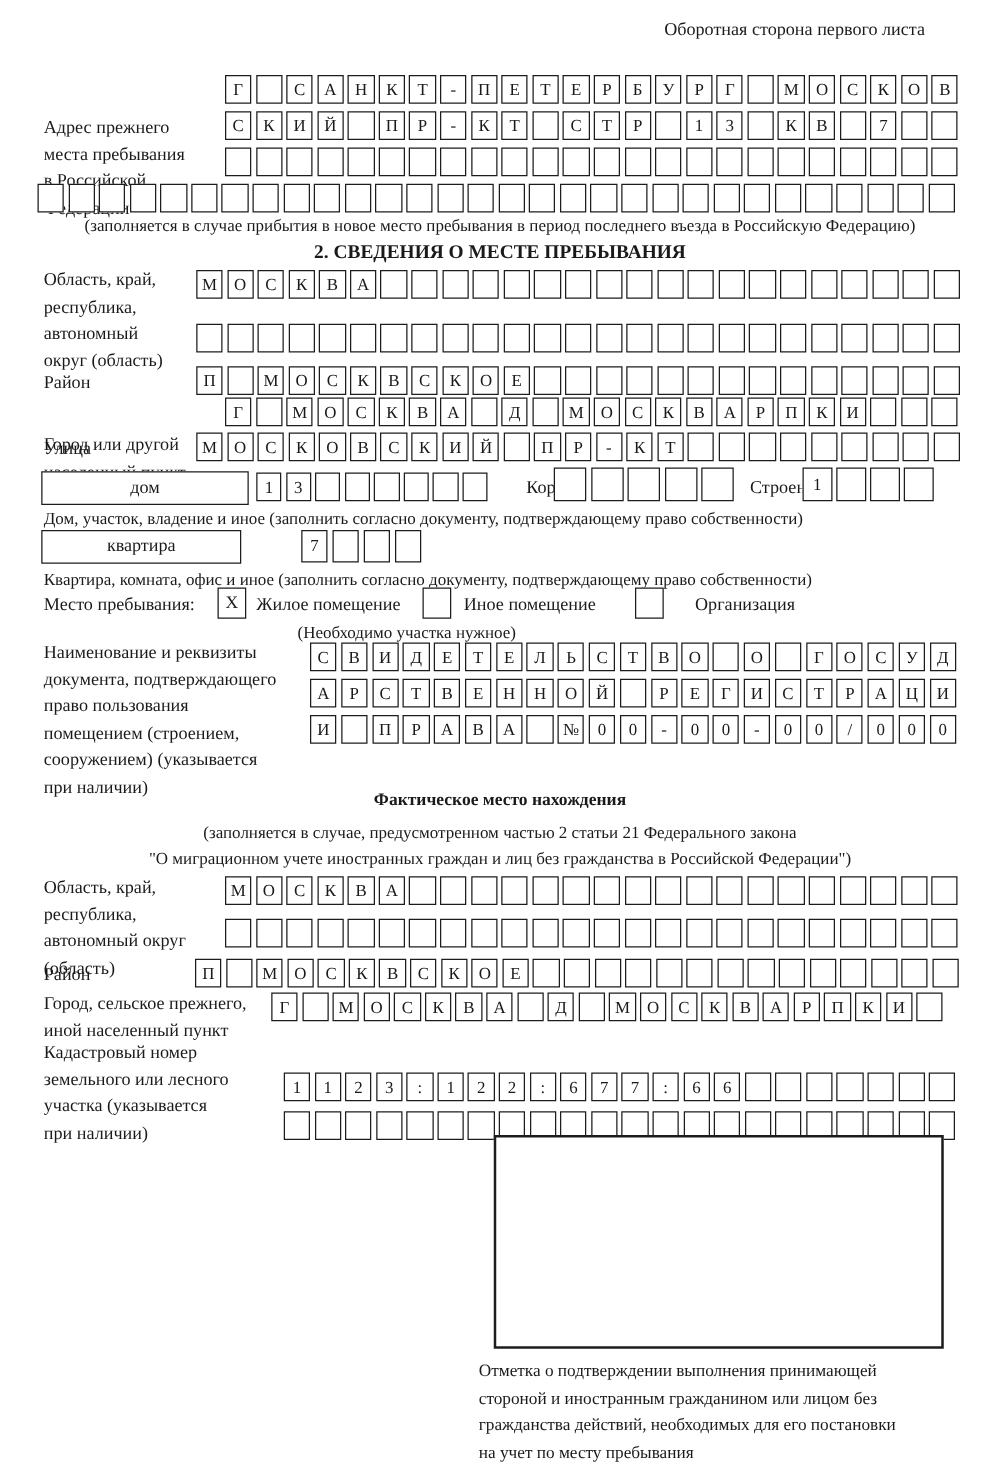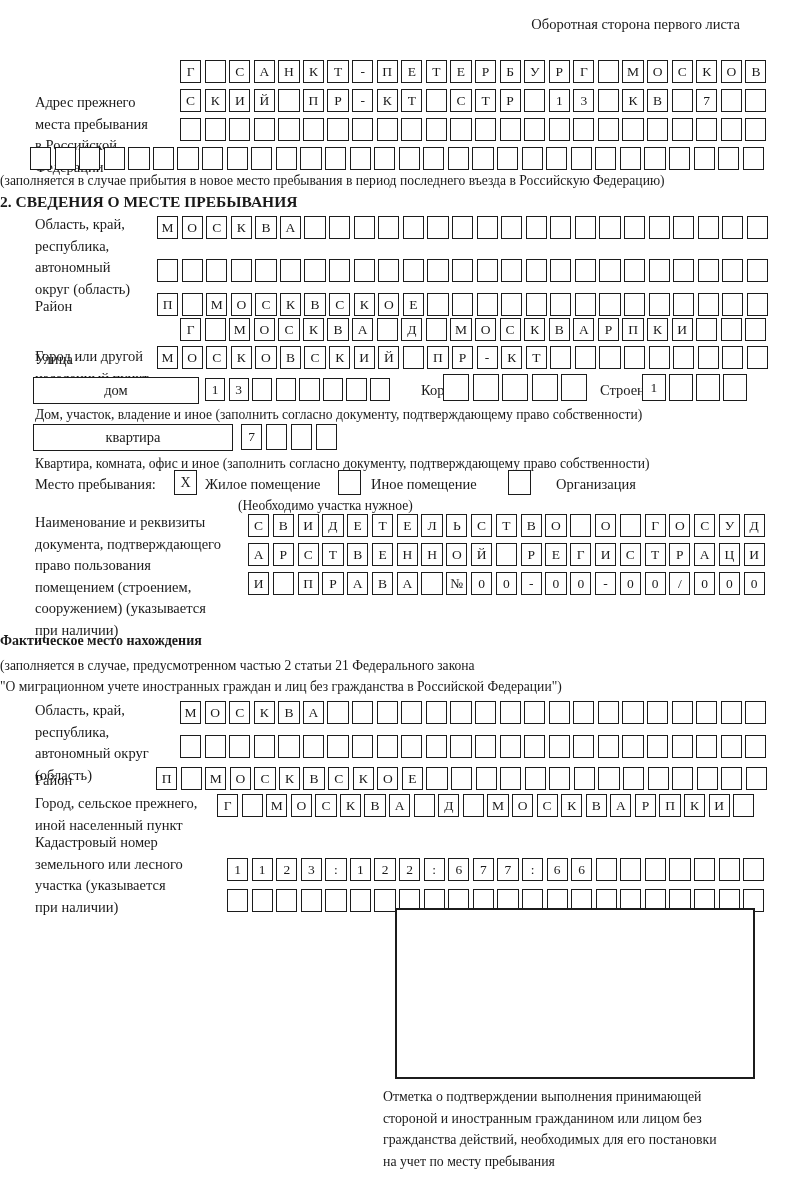--- a/index.html
+++ b/index.html
@@ -5,21 +5,21 @@
   * { margin:0; padding:0; box-sizing:border-box; }
   html,body { background:#ffffff; }
   body {
     width:800px; height:1180px; position:relative;
     font-family:"Liberation Serif","DejaVu Serif",serif;
     color:#1a1a1a; font-size:14.5px;
   }
   .abs { position:absolute; }
   .lbl { line-height:21.5px; }
   .prelines { white-space:pre-line; }
-  .center { width:800px; left:0; text-align:left; }
+  .center { width:800px; left:0; text-align:center; }
   .small { font-size:13.6px; }
   .bold { font-weight:bold; }
 
   .cellrow { display:flex; gap:3.4px; }
   .cell {
     flex:none; width:21.2px; height:23px; border:1.8px solid #1c1c1c;
     display:flex; align-items:center; justify-content:center;
     font-size:13.5px; background:#fff;
   }
   .row-doc { gap:3.6px; }
@@ -62,21 +62,21 @@
   #s2-street-row { left:157px; top:346px; }
 
   #house-box { left:33px; top:377px; width:166px; height:27px; }
   #house-cells { left:205px; top:378px; }
   #korpus-label { left:380px; top:380px;margin-left:41px; }
   #korpus-cells { left:443px; top:374px; }
   #stroenie-label { left:600px; top:380px; }
   #stroenie-cells { left:642px; top:374px; }
   #house-caption { left:35px; top:407px; }
 
-  #apt-box { left:33px; top:424px; width:200px; height:27px; }
+  #apt-box { left:33px; top:424px; width:160px; height:27px; }
   #apt-cells { left:241px; top:424px; }
   #apt-caption { left:35px; top:456px; }
 
   #stay-label { left:35px; top:474px; }
   #stay-cb1 { left:174px; top:470px; }
   #stay-opt1 { left:205px; top:474px; }
   #stay-cb2 { left:338px; top:470px; }
   #stay-opt2 { left:371px; top:474px; }
   #stay-cb3 { left:508px; top:470px; }
   #stay-opt3 { left:556px; top:474px; }

